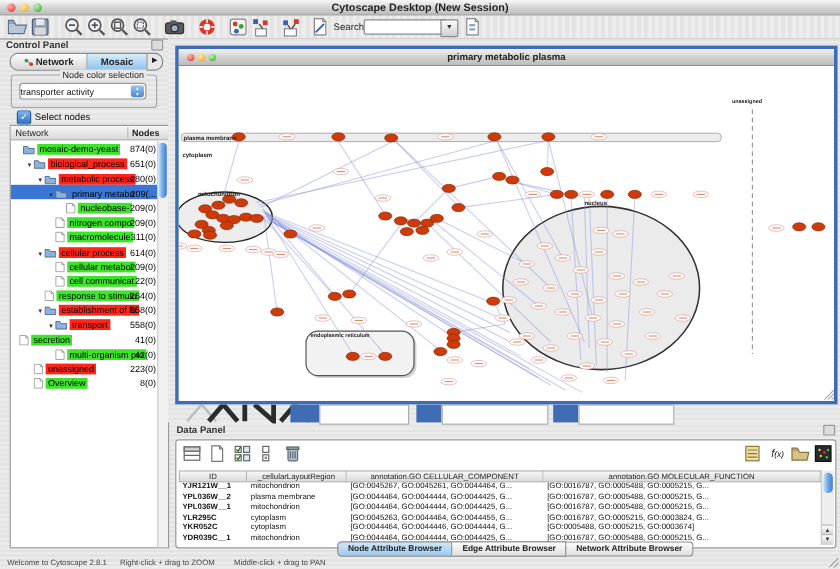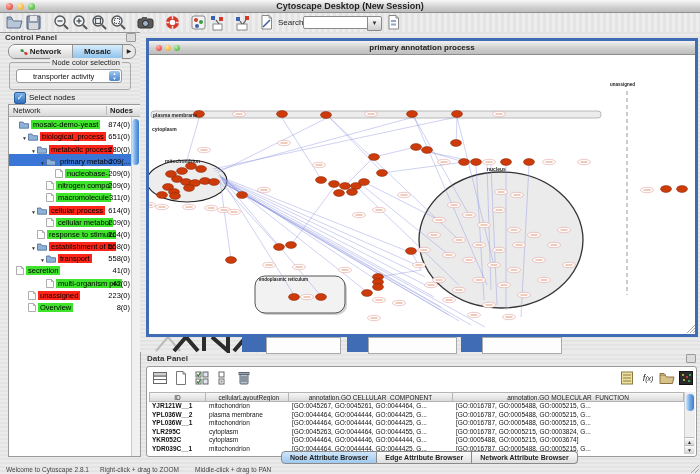--- a/index.html
+++ b/index.html
@@ -27,21 +27,21 @@
   .cp-header{position:absolute;left:0;top:32px;width:140px;height:11px;font-size:8px;font-weight:bold;color:#333;}
   .cp-header span{position:absolute;left:5px;top:1px;}
   .float-ic{position:absolute;width:8px;height:7px;border:1px solid #9a9a9a;background:#dcdcdc;border-radius:1px;}
   .cp-tabs{position:absolute;left:8px;top:44px;width:126px;height:13px;border:1px solid #8a8a8a;border-radius:7px;overflow:hidden;background:#e8e8e8;display:flex;}
   .cp-tab{height:13px;font-size:8px;font-weight:bold;color:#222;text-align:center;line-height:13px;background:linear-gradient(#fdfdfd,#d6d6d6);border-right:1px solid #9a9a9a;display:flex;align-items:center;justify-content:center;gap:2px;}
   .cp-tab.network{width:63px;}
   .cp-tab.mosaic{width:49px;background:linear-gradient(#d9edfb,#8fc3ec);}
   .cp-tab-arrow{width:12px;font-size:6px;color:#222;text-align:center;line-height:13px;}
   .groupbox{position:absolute;left:9px;top:62px;width:120px;height:26px;border:1px solid #aaa;border-radius:3px;}
   .groupbox .legend{position:absolute;left:4px;top:-5px;background:#e8e8e8;padding:0 2px;font-size:7.5px;color:#222;margin-left:36px;}
-  .dropdown{position:absolute;left:6px;top:6px;width:106px;height:14px;background:#fff;border:1px solid #999;border-radius:3px;font-size:7.5px;line-height:14px;color:#111;padding-left:16px;box-sizing:border-box;}
+  .dropdown{position:absolute;left:6px;top:6px;width:106px;height:14px;background:#fff;border:1px solid #999;border-radius:3px;font-size:7.5px;line-height:14px;color:#111;padding-left:0;box-sizing:border-box;}
   .stepper{position:absolute;right:1px;top:1px;width:11px;height:10px;background:linear-gradient(#9ec7ef,#4a86cf);border-radius:2px;color:#fff;font-size:4px;text-align:center;line-height:5px;}
   .cb-row{position:absolute;left:14px;top:92px;height:11px;}
   .checkbox{position:absolute;left:0;top:0;width:10px;height:10px;border-radius:2px;background:linear-gradient(#7fb3e8,#2f6fc0);border:1px solid #2a5da0;color:#fff;font-size:8px;line-height:9px;text-align:center;}
   .cb-label{position:absolute;left:15px;top:1px;font-size:8px;color:#111;white-space:nowrap;}
   .tree-box{position:absolute;left:8px;top:104px;width:131px;height:351px;background:#fff;border:1px solid #9a9a9a;}
   .tree-header{position:absolute;left:0;top:0;width:100%;height:11px;background:linear-gradient(#f6f6f6,#d9d9d9);border-bottom:1px solid #aaa;font-size:7.5px;color:#222;}
   .tree-header .c1{position:absolute;left:4px;top:1px;}
   .tree-header .c2{position:absolute;left:97px;top:1px;border-left:1px solid #bbb;padding-left:3px;font-weight:bold;}
   #tree-rows{position:absolute;left:0;top:12px;width:123px;}
   .trow{position:relative;height:12.2px;font-size:7.5px;white-space:nowrap;display:flex;align-items:flex-end;}
@@ -304,20 +304,31 @@
           <span class="tri"></span>
           <span class="ticon">
             <svg width="8" height="9" viewBox="0 0 8 9">
               <path d="M0.5 0.5 L5.5 0.5 L7.5 2.5 L7.5 8.5 L0.5 8.5 Z" fill="#fff" stroke="#999" stroke-width="0.8"></path>
               <path d="M5.5 0.5 L5.5 2.5 L7.5 2.5" fill="none" stroke="#999" stroke-width="0.8"></path>
             </svg>
           </span>
           <span class="tlabel hl-green">cellular metabol</span>
           <span class="tcount">209(0)</span>
         </div>
+        <div class="trow" style="padding-left: 30px;">
+          <span class="tri"></span>
+          <span class="ticon">
+            <svg width="8" height="9" viewBox="0 0 8 9">
+              <path d="M0.5 0.5 L5.5 0.5 L7.5 2.5 L7.5 8.5 L0.5 8.5 Z" fill="#fff" stroke="#999" stroke-width="0.8"></path>
+              <path d="M5.5 0.5 L5.5 2.5 L7.5 2.5" fill="none" stroke="#999" stroke-width="0.8"></path>
+            </svg>
+          </span>
+          <span class="tlabel hl-green">cell communicat</span>
+          <span class="tcount">22(0)</span>
+        </div>
         <div class="trow" style="padding-left: 21px;">
           <span class="tri"></span>
           <span class="ticon">
             <svg width="8" height="9" viewBox="0 0 8 9">
               <path d="M0.5 0.5 L5.5 0.5 L7.5 2.5 L7.5 8.5 L0.5 8.5 Z" fill="#fff" stroke="#999" stroke-width="0.8"></path>
               <path d="M5.5 0.5 L5.5 2.5 L7.5 2.5" fill="none" stroke="#999" stroke-width="0.8"></path>
             </svg>
           </span>
           <span class="tlabel hl-green">response to stimulu</span>
           <span class="tcount">264(0)</span>
@@ -403,21 +414,21 @@
     <div class="bgstrip bluechunk abs" style="left:207px;width:21px"></div>
     <div class="bgstrip whitechunk abs" style="left:228px;width:87px"></div>
     <div class="bgstrip bluechunk abs" style="left:321px;width:21px"></div>
     <div class="bgstrip whitechunk abs" style="left:342px;width:78px"></div>
 
     <div class="frame">
       <div class="frame-titlebar">
         <div class="flight l-red" style="left:7px"></div>
         <div class="flight l-yellow" style="left:16px"></div>
         <div class="flight l-green" style="left:25px"></div>
-        <div class="ftitle">primary annotation process</div>
+        <div class="ftitle">primary metabolic plasma</div>
       </div>
       <div class="canvas">
         <svg id="net" width="546" height="279" viewBox="0 0 546 279">
             <rect x="2" y="56" width="450" height="7" rx="3" fill="#ececec" stroke="#aaa" stroke-width="0.8"></rect>
             <ellipse cx="38" cy="126" rx="40" ry="21" fill="#ededed" stroke="#222" stroke-width="1.1"></ellipse>
             <ellipse cx="352" cy="185" rx="82" ry="68" fill="#ebebeb" stroke="#333" stroke-width="1.3"></ellipse>
             <rect x="108" y="223" width="90" height="37" rx="10" fill="#999" opacity="0.45"></rect>
             <rect x="106" y="221" width="90" height="37" rx="10" fill="#f2f2f2" stroke="#555" stroke-width="1"></rect>
             <line x1="478" y1="36" x2="478" y2="240" stroke="#999" stroke-width="1" stroke-dasharray="4 3"></line>
             <line x1="72" y1="122" x2="268" y2="200" stroke="#8890dd" stroke-width="0.9" opacity="0.45"></line>

